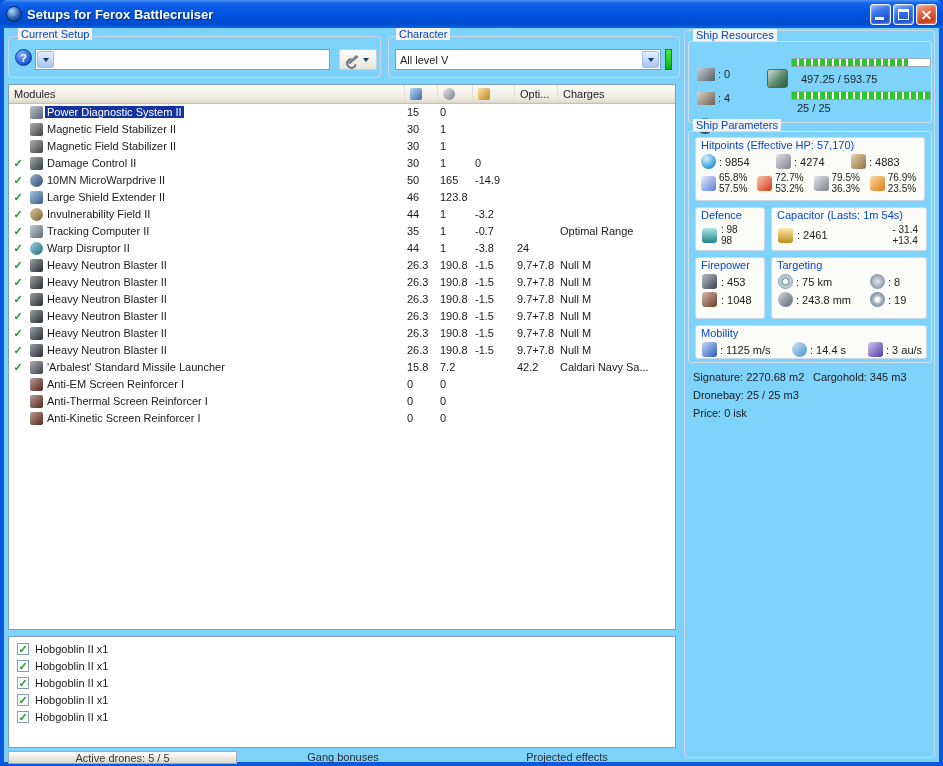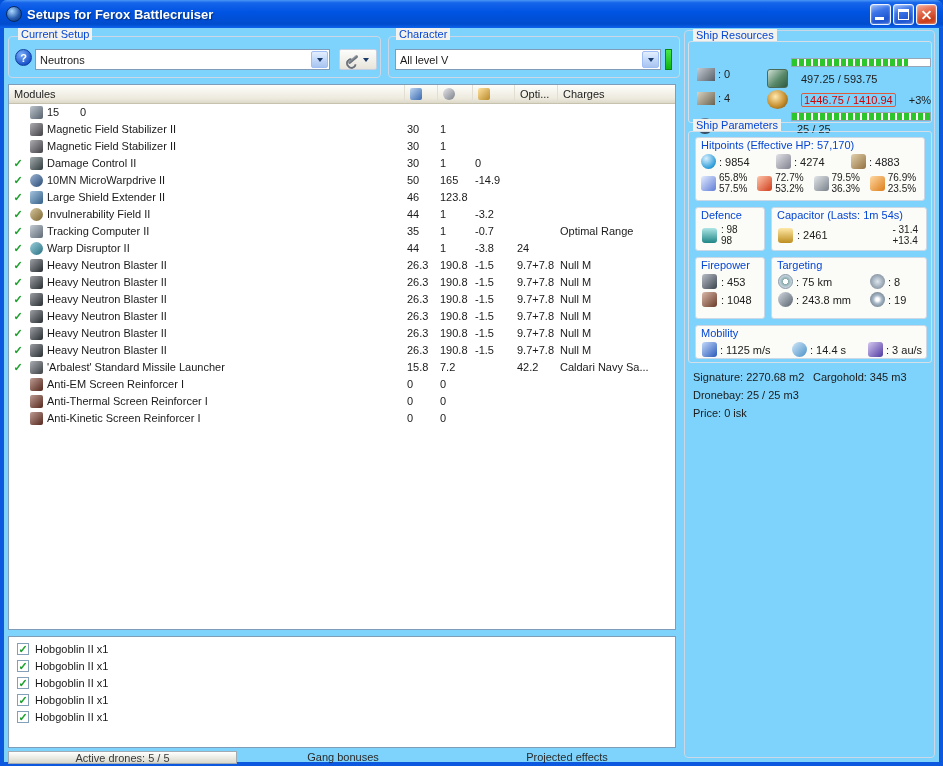--- a/index.html
+++ b/index.html
@@ -142,21 +142,20 @@
         </span>
     </span>
   </div>
 
   <div class="client">
 
     <div class="glabel" style="left:14px; top:0px;">Current Setup</div>
     <div class="gbox" style="left:4px; top:8px; width:373px; height:42px;">
       <span class="help-icon" style="left:6px; top:12px;">?</span>
       <div class="combo" style="left:26px; top:12px; width:295px;">
-        <span class="combo-text">Neutrons</span>
         <span class="combo-btn">
             <span class="combo-arrow"></span>
           </span>
       </div>
       <div class="tool-btn" style="left:330px; top:12px;">
         <span class="wrench"></span>
         <span class="combo-arrow"></span>
       </div>
     </div>
 
@@ -185,20 +184,21 @@
           </div>
         <div class="hcell w-opti">Opti...</div>
         <div class="hcell w-charges">Charges</div>
       </div>
       <div id="module-list-body">
           <div class="mrow">
     <span class="c-check"></span>
     <span class="c-iconcell">
               <span class="micon" style="background-color: rgb(122, 138, 154);"></span>
             </span>
+    <span class="c-name"><span class="nm sel">Power Diagnostic System II</span></span>
     <span class="c-cpu">15</span>
     <span class="c-pg">0</span>
     <span class="c-cap"></span>
     <span class="c-opti"></span>
     <span class="c-charges"></span>
   </div>
           <div class="mrow">
     <span class="c-check"></span>
     <span class="c-iconcell">
               <span class="micon" style="background-color: rgb(92, 92, 100);"></span>
@@ -464,25 +464,20 @@
               <span class="val">: 250</span>
             </div>
         </div>
         <div class="sr-right">
           <div class="segbar">
               <span class="fill" style="width: 84%;"></span>
             </div>
           <div class="sr-row">
             <span class="bigicon ic-cpu-chip"></span>
             <span class="val">497.25 / 593.75</span>
-          </div>
-          <div class="sr-row">
-            <span class="bigicon ic-powergrid"></span>
-            <span class="val pg-over">1446.75 / 1410.94</span>
-            <span class="val">+3%</span>
           </div>
           <div class="segbar" style="margin-top:3px;">
               <span class="fill" style="width: 100%;"></span>
             </div>
           <div class="val" style="margin:2px 0 0 30px;">25 / 25</div>
         </div>
       </div>
 
       <div class="glabel" style="left:8px; top:88px;">Ship Parameters</div>
       <div class="subbox" style="left:3px; top:100px; width:244px; height:232px; background:transparent; border-color:#d4dfea;">

